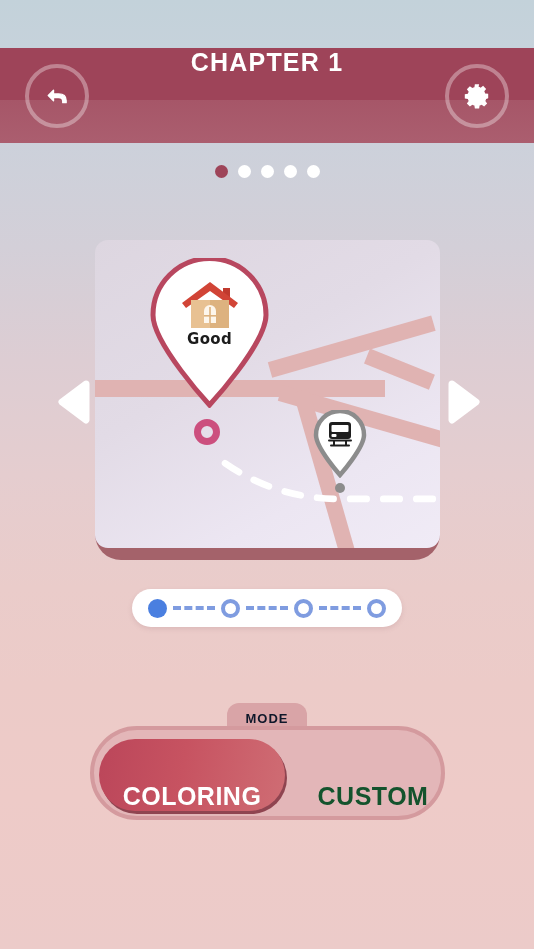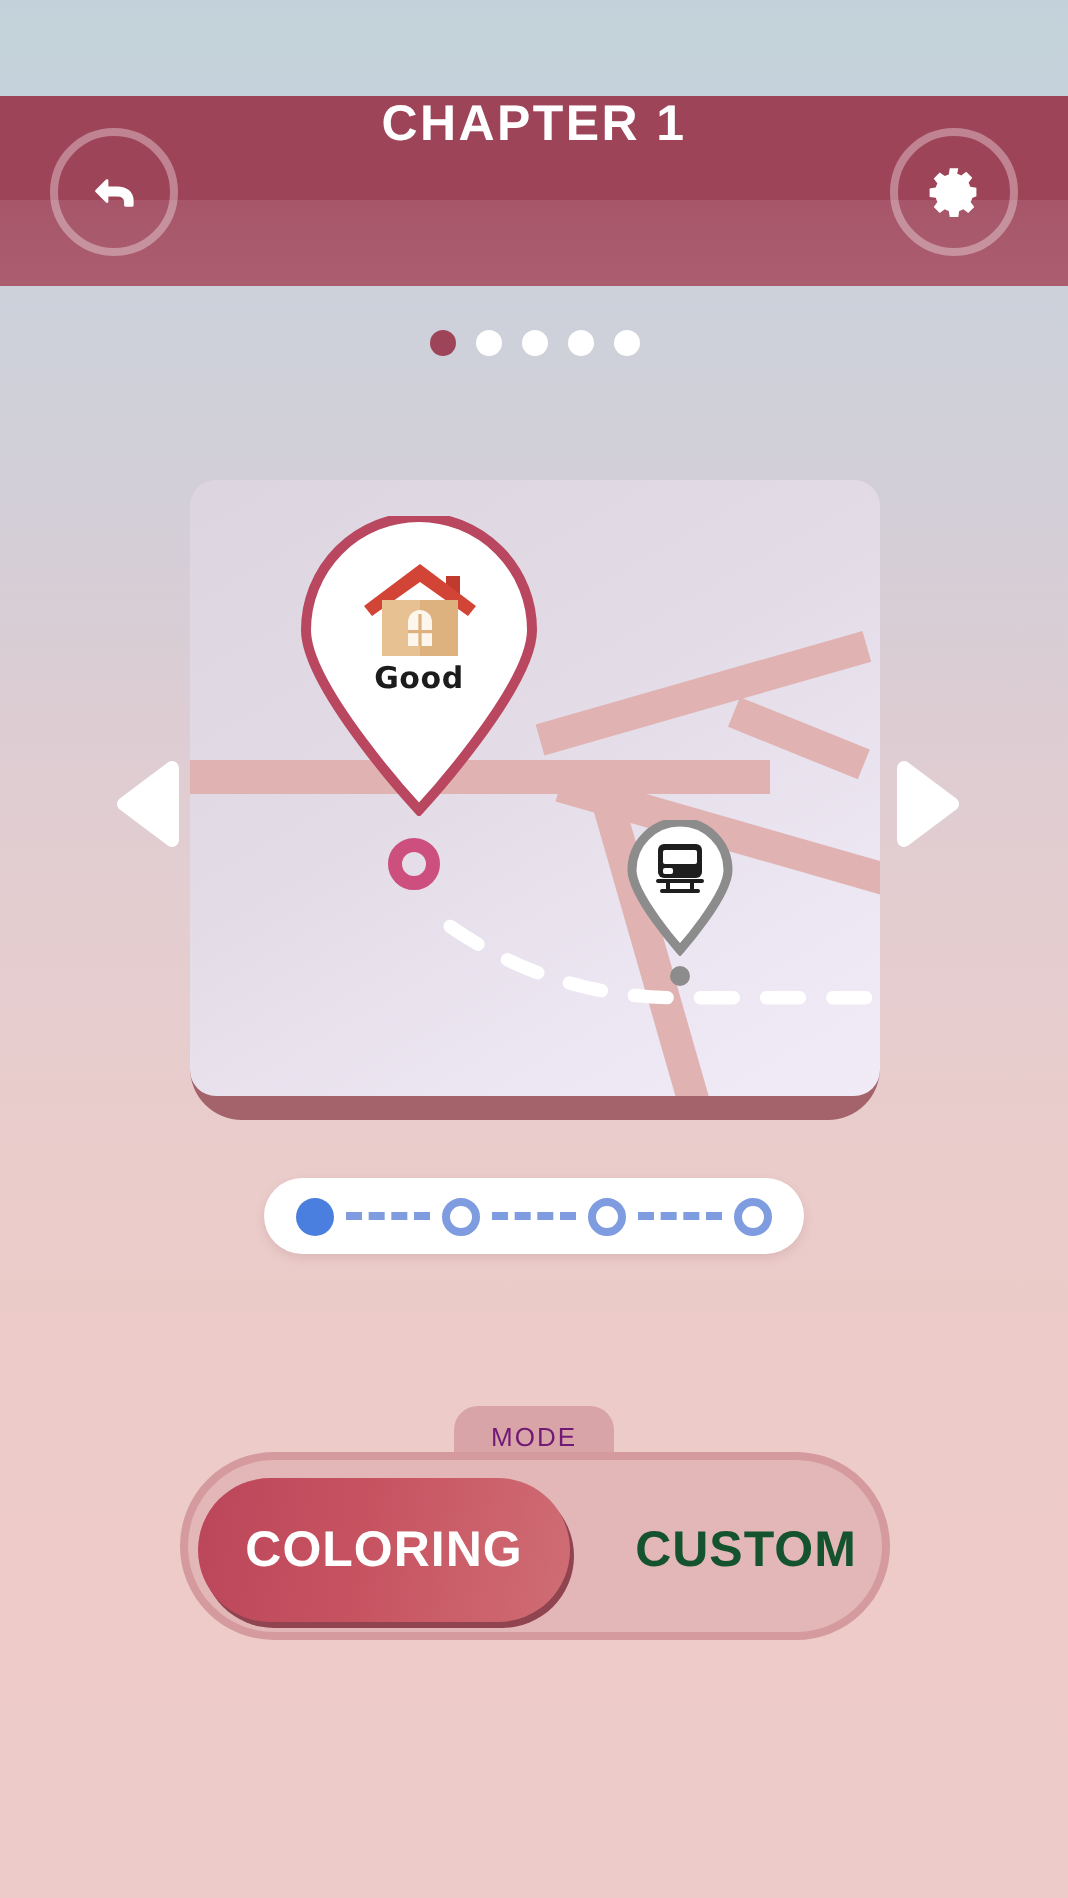--- a/index.html
+++ b/index.html
@@ -108,35 +108,35 @@
     margin:0 6px;
   }
 
   
   .mode-tab {
     position:absolute; left:227px; top:703px; width:80px; height:30px;
     background:#d9a4a7; border-radius:12px 12px 0 0;
     display:flex; align-items:center; justify-content:center;
   }
   .mode-tab span {
-    color:#701a75; font-size:13px; font-weight:normal; letter-spacing:1px;
+    color:#0f172a; font-size:13px; font-weight:bold; letter-spacing:1px;
   }
   .mode-outer {
     position:absolute; left:90px; top:726px; width:355px; height:94px;
     border-radius:47px; border:4px solid #d49a9e;
     background:#e3b6b8;
     display:flex; align-items:center;
   }
   .mode-sel-shadow {
     position:absolute; left:7px; top:12px; width:186px; height:72px;
     border-radius:36px; background:#8f4450;
   }
   .mode-opt {
     position:relative; z-index:2;
-    display:flex; align-items:center; justify-content:center;
+    display:flex; align-items:flex-end; justify-content:center;
     font-size:25px; font-weight:bold; letter-spacing:0.5px; color:#fff;
   }
   .mode-opt.selected {
     position:absolute; left:5px; top:9px; width:186px; height:72px;
     border-radius:36px;
     background:linear-gradient(100deg,#bb465a 0%,#c75361 45%,#cf6d74 100%);
   }
   .mode-opt.unselected {
     position:absolute; left:199px; top:9px; width:160px; height:72px;
     color:#14532d;

